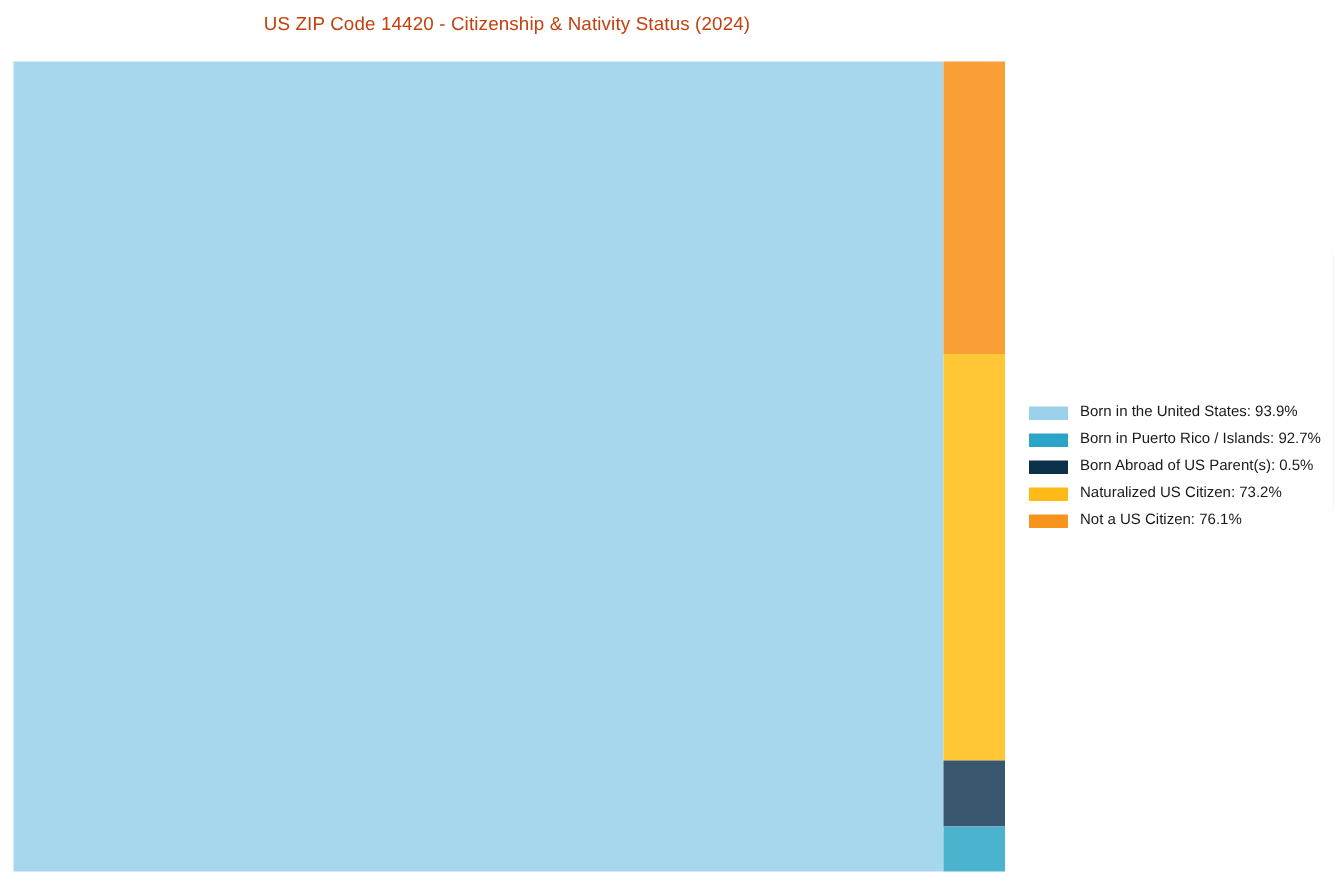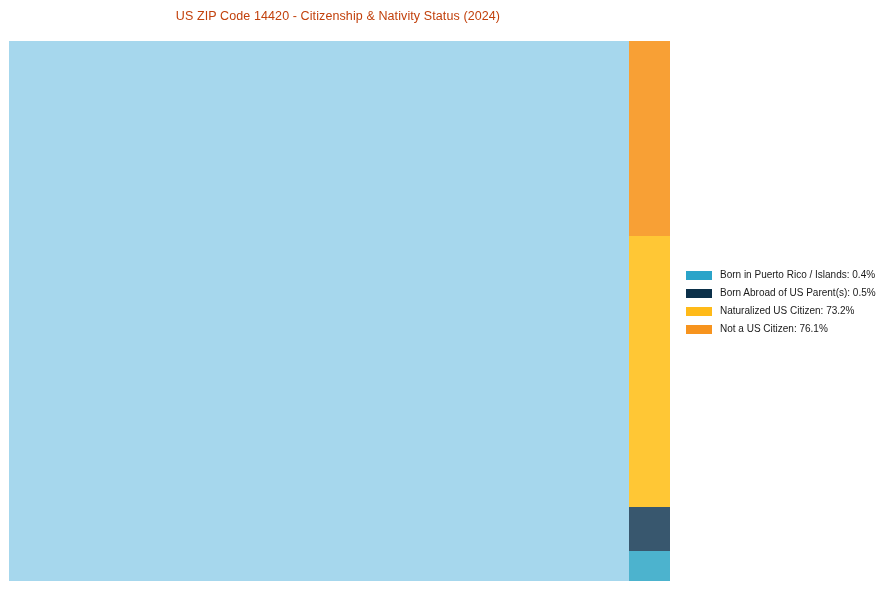--- a/index.html
+++ b/index.html
@@ -117,24 +117,28 @@
     <div class="tile" id="tile-naturalized" title="Naturalized US Citizen" style="background-color: rgb(255, 199, 53);"></div>
 
     <div class="tile" id="tile-born-abroad" title="Born Abroad of US Parent(s)" style="background-color: rgb(56, 87, 110);"></div>
 
     <div class="tile" id="tile-born-pr" title="Born in Puerto Rico / Islands" style="background-color: rgb(76, 179, 206);"></div>
 
   </div>
 
   <div id="legend">
 
+    <div class="legend-row">
+      <span class="legend-swatch" style="background-color: rgb(155, 208, 234);"></span>
+      <span class="legend-label">Born in the United States: 93.9%</span>
+    </div>
 
     <div class="legend-row">
       <span class="legend-swatch" style="background-color: rgb(43, 164, 201);"></span>
-      <span class="legend-label">Born in Puerto Rico / Islands: 0.4%</span>
+      <span class="legend-label">Born in Puerto Rico / Islands: 92.7%</span>
     </div>
 
     <div class="legend-row">
       <span class="legend-swatch" style="background-color: rgb(11, 48, 73);"></span>
       <span class="legend-label">Born Abroad of US Parent(s): 0.5%</span>
     </div>
 
     <div class="legend-row">
       <span class="legend-swatch" style="background-color: rgb(255, 186, 24);"></span>
       <span class="legend-label">Naturalized US Citizen: 73.2%</span>

